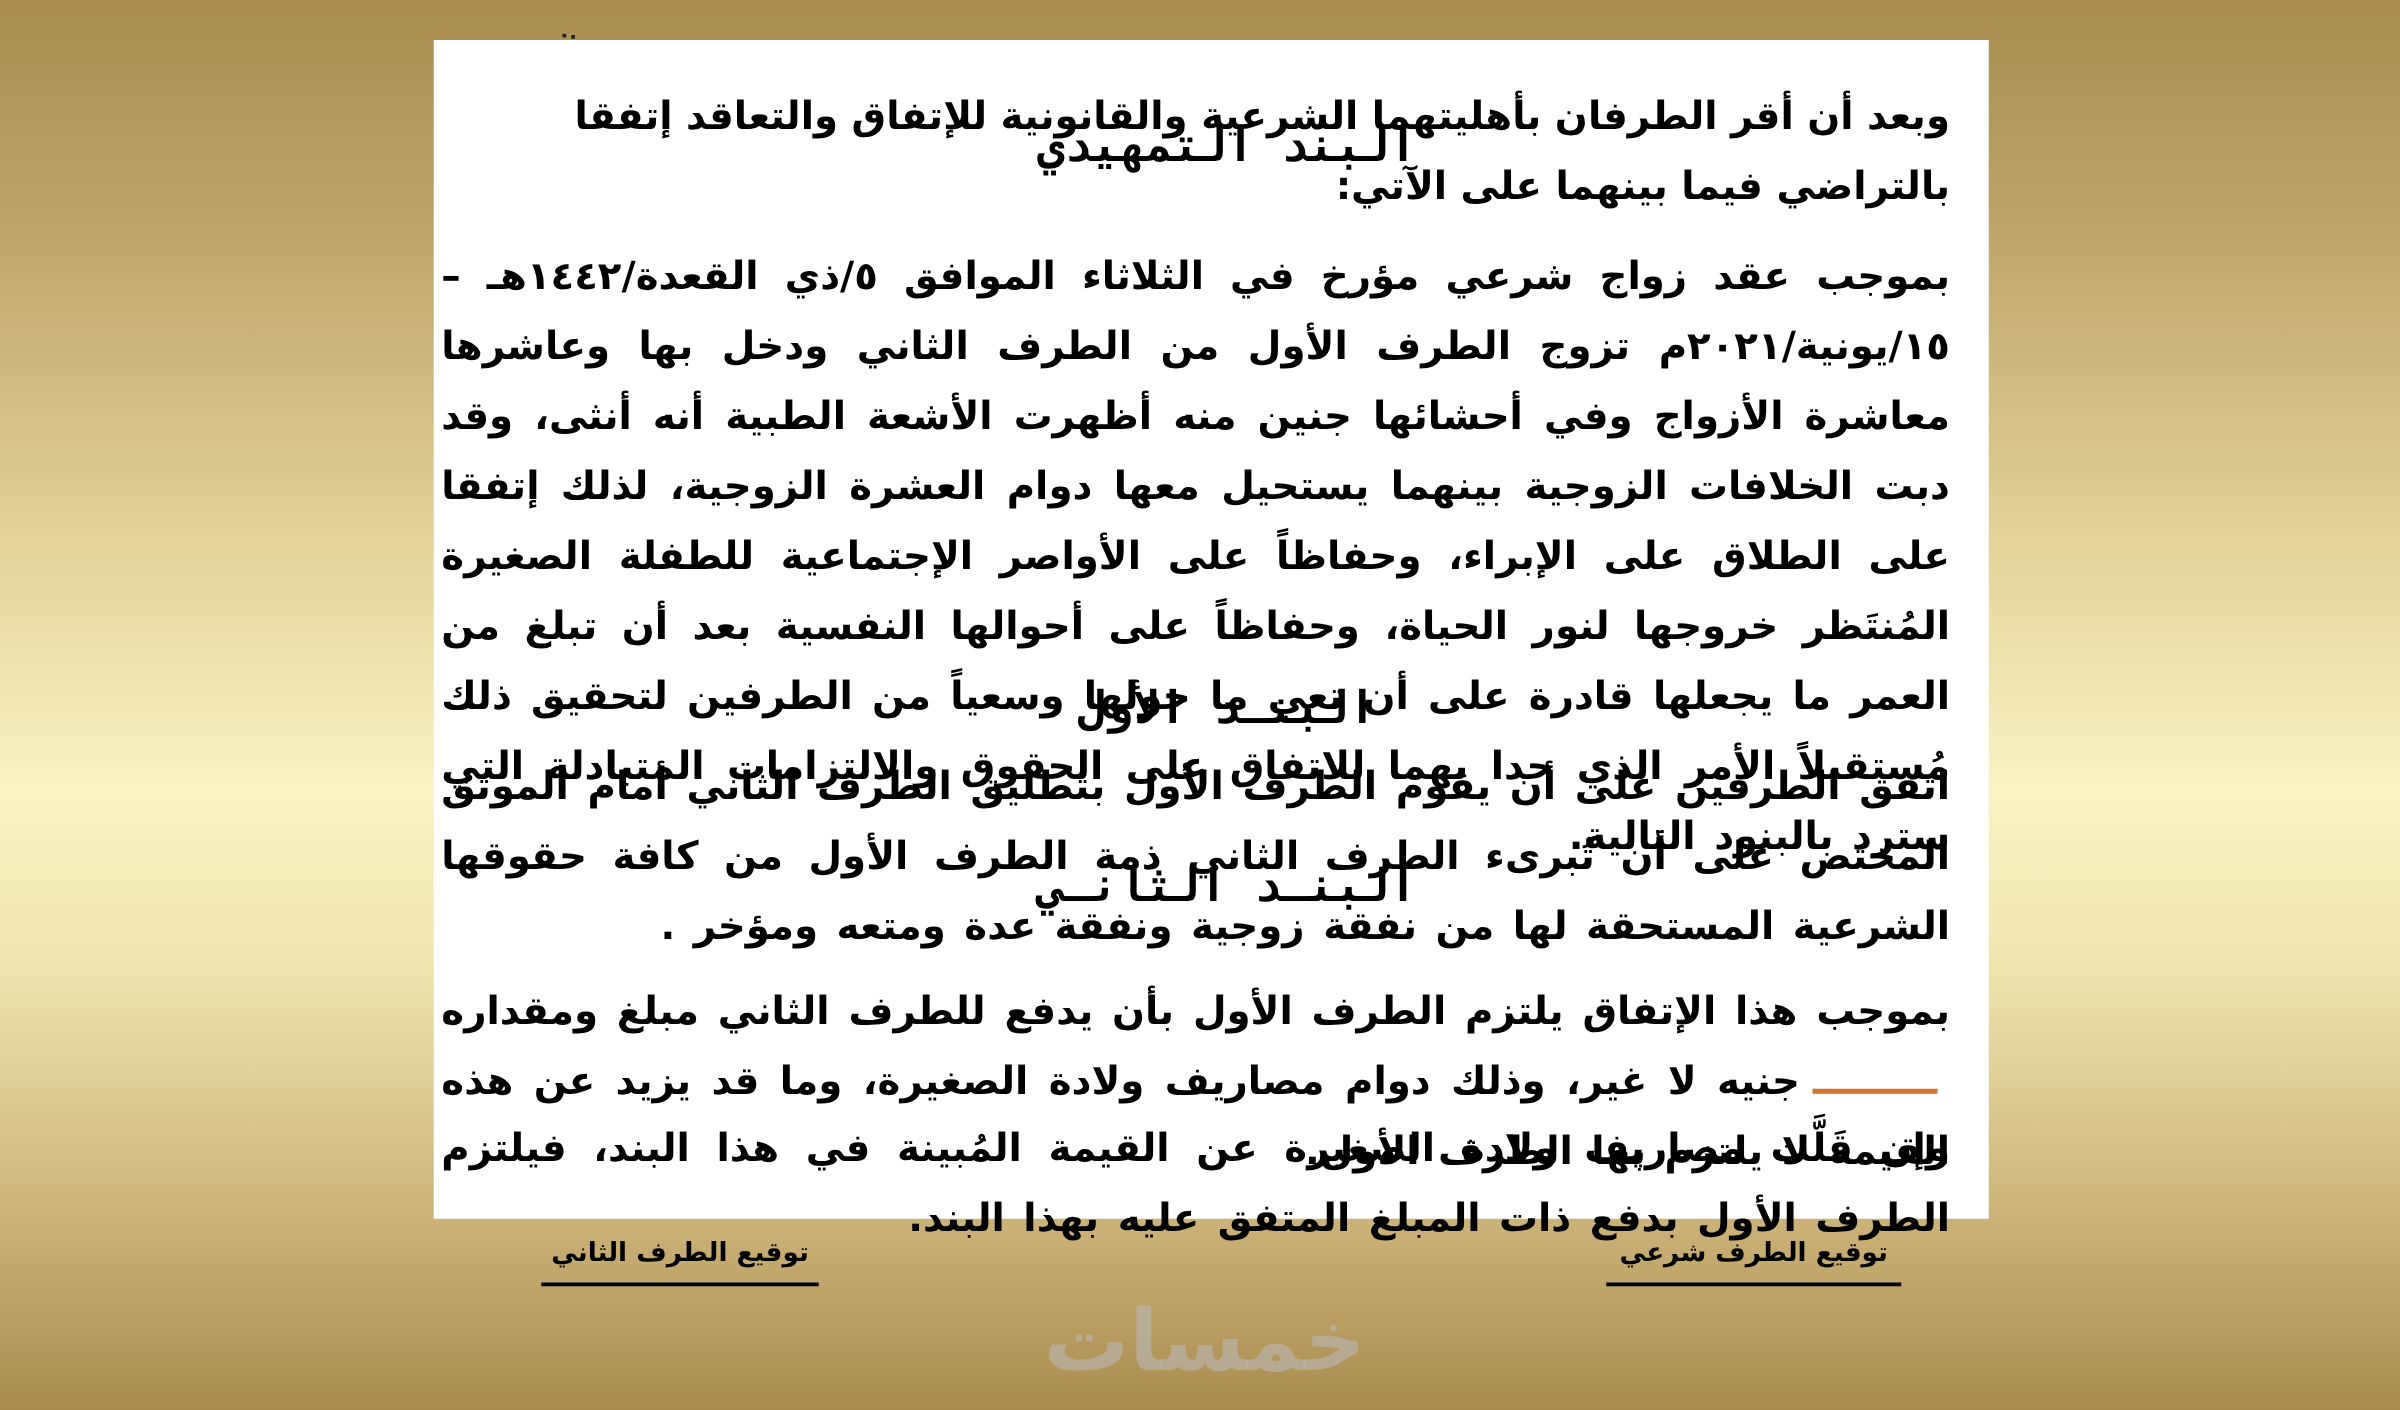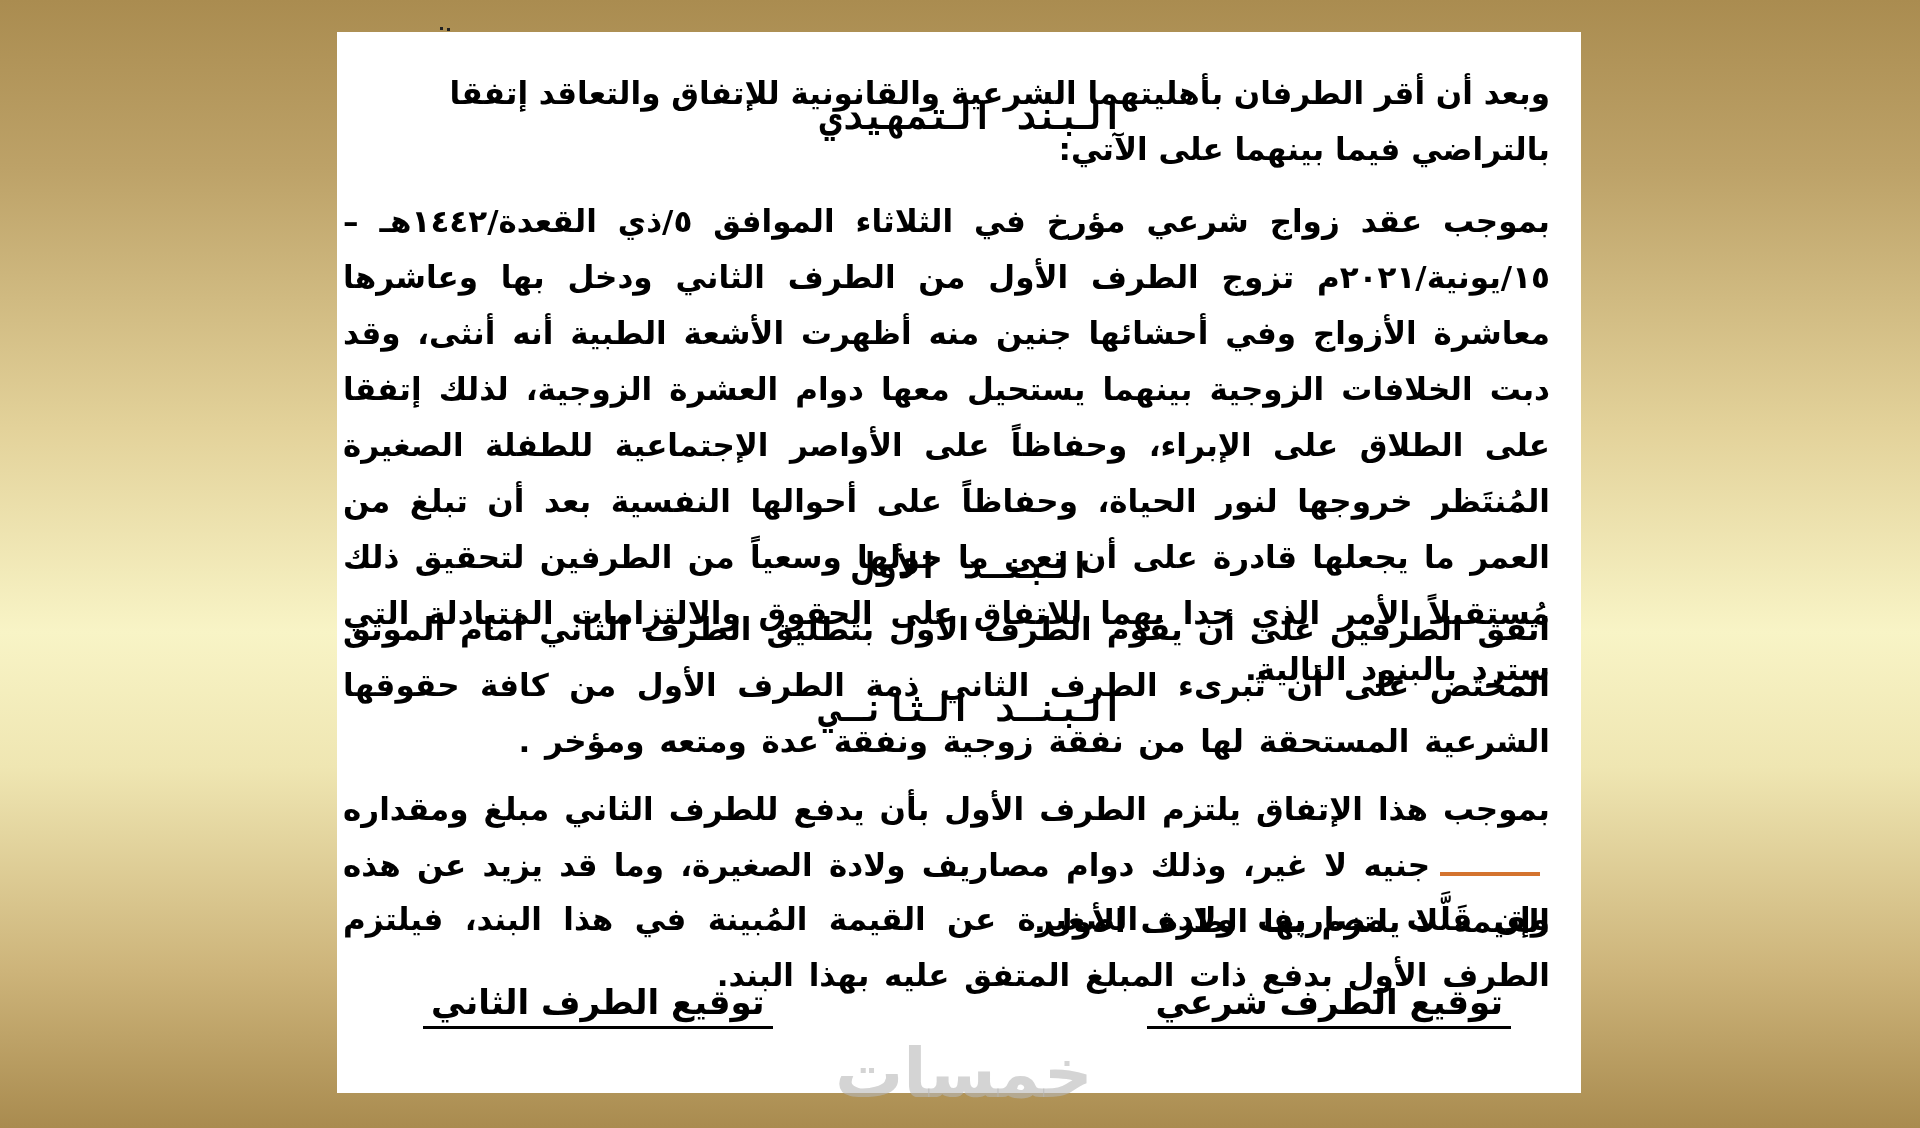--- a/index.html
+++ b/index.html
@@ -2,41 +2,41 @@
 <html lang="ar" dir="rtl"><head>
 <meta charset="utf-8">
 <style>
   html,body{margin:0;padding:0;}
   body{
     width:1920px;height:1128px;overflow:hidden;position:relative;
     font-family:"DejaVu Sans","Liberation Sans",sans-serif;
     background:linear-gradient(180deg,#aa8c50 0%,#bda268 15%,#e3d29a 38%,#f8f4c6 56%,#efe6b2 68%,#cdb47a 86%,#a98b4f 100%);
   }
   .page{
-    position:absolute;left:337px;top:32px;width:1244px;height:1061px;
+    position:absolute;left:347px;top:32px;width:1244px;height:943px;
     background:#ffffff;direction:rtl;z-index:1;
   }
   .blk{position:absolute;left:6px;right:31px;color:#000;font-weight:700;}
   .intro{top:2px;line-height:56px;font-size:31px;text-align:right;}
   .para{font-size:31px;line-height:56px;text-align:justify;text-justify:inter-word;word-spacing:4px;}
   .heading{font-size:36px;line-height:56px;text-align:center;position:absolute;left:6px;right:31px;font-weight:700;font-family:Liberation Mono, monospace;}
   .heading-inner{position:relative;left:25px;}
   .p-preamble{top:130px;}
   .h-preamble{top:60px;}
   .h-first{top:473px;margin-top:36px;}
   .p-first{top:538px;}
   .h-second{top:652px;}
   .p-second1{top:718px;}
   .p-second2{top:828px;}
   .amount-blank{
     display:inline-block;width:100px;height:4px;background:#d4732e;
     margin:0 10px;vertical-align:baseline;
   }
   .sig{
-    position:absolute;top:950px;font-size:34px;font-weight:700;line-height:40px;
+    position:absolute;top:950px;font-size:21px;font-weight:700;line-height:40px;
     border-bottom:3px solid #000;padding:0 8px 4px;text-align:center;color:#000;
   }
   .sig-first{right:70px;min-width:220px;}
   .sig-second{left:86px;min-width:205px;}
   .watermark{
     position:absolute;left:835px;top:1040px;z-index:2;
     font-size:68px;line-height:1;font-weight:700;
     color:rgba(184,184,184,0.6);direction:rtl;white-space:nowrap;
   }
   .stray-mark{

